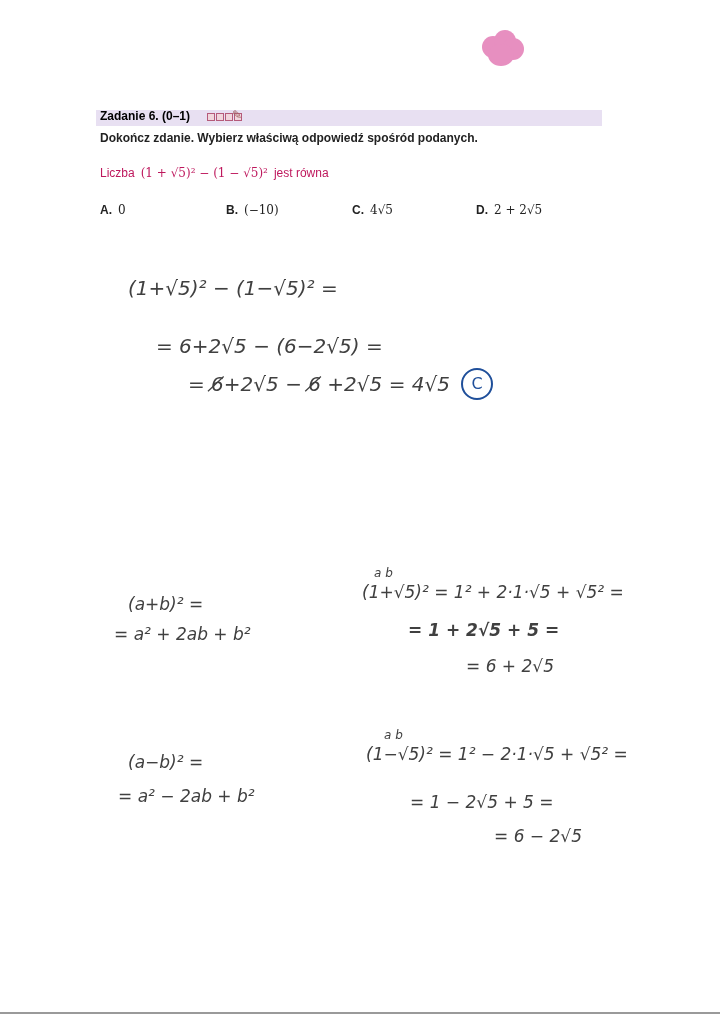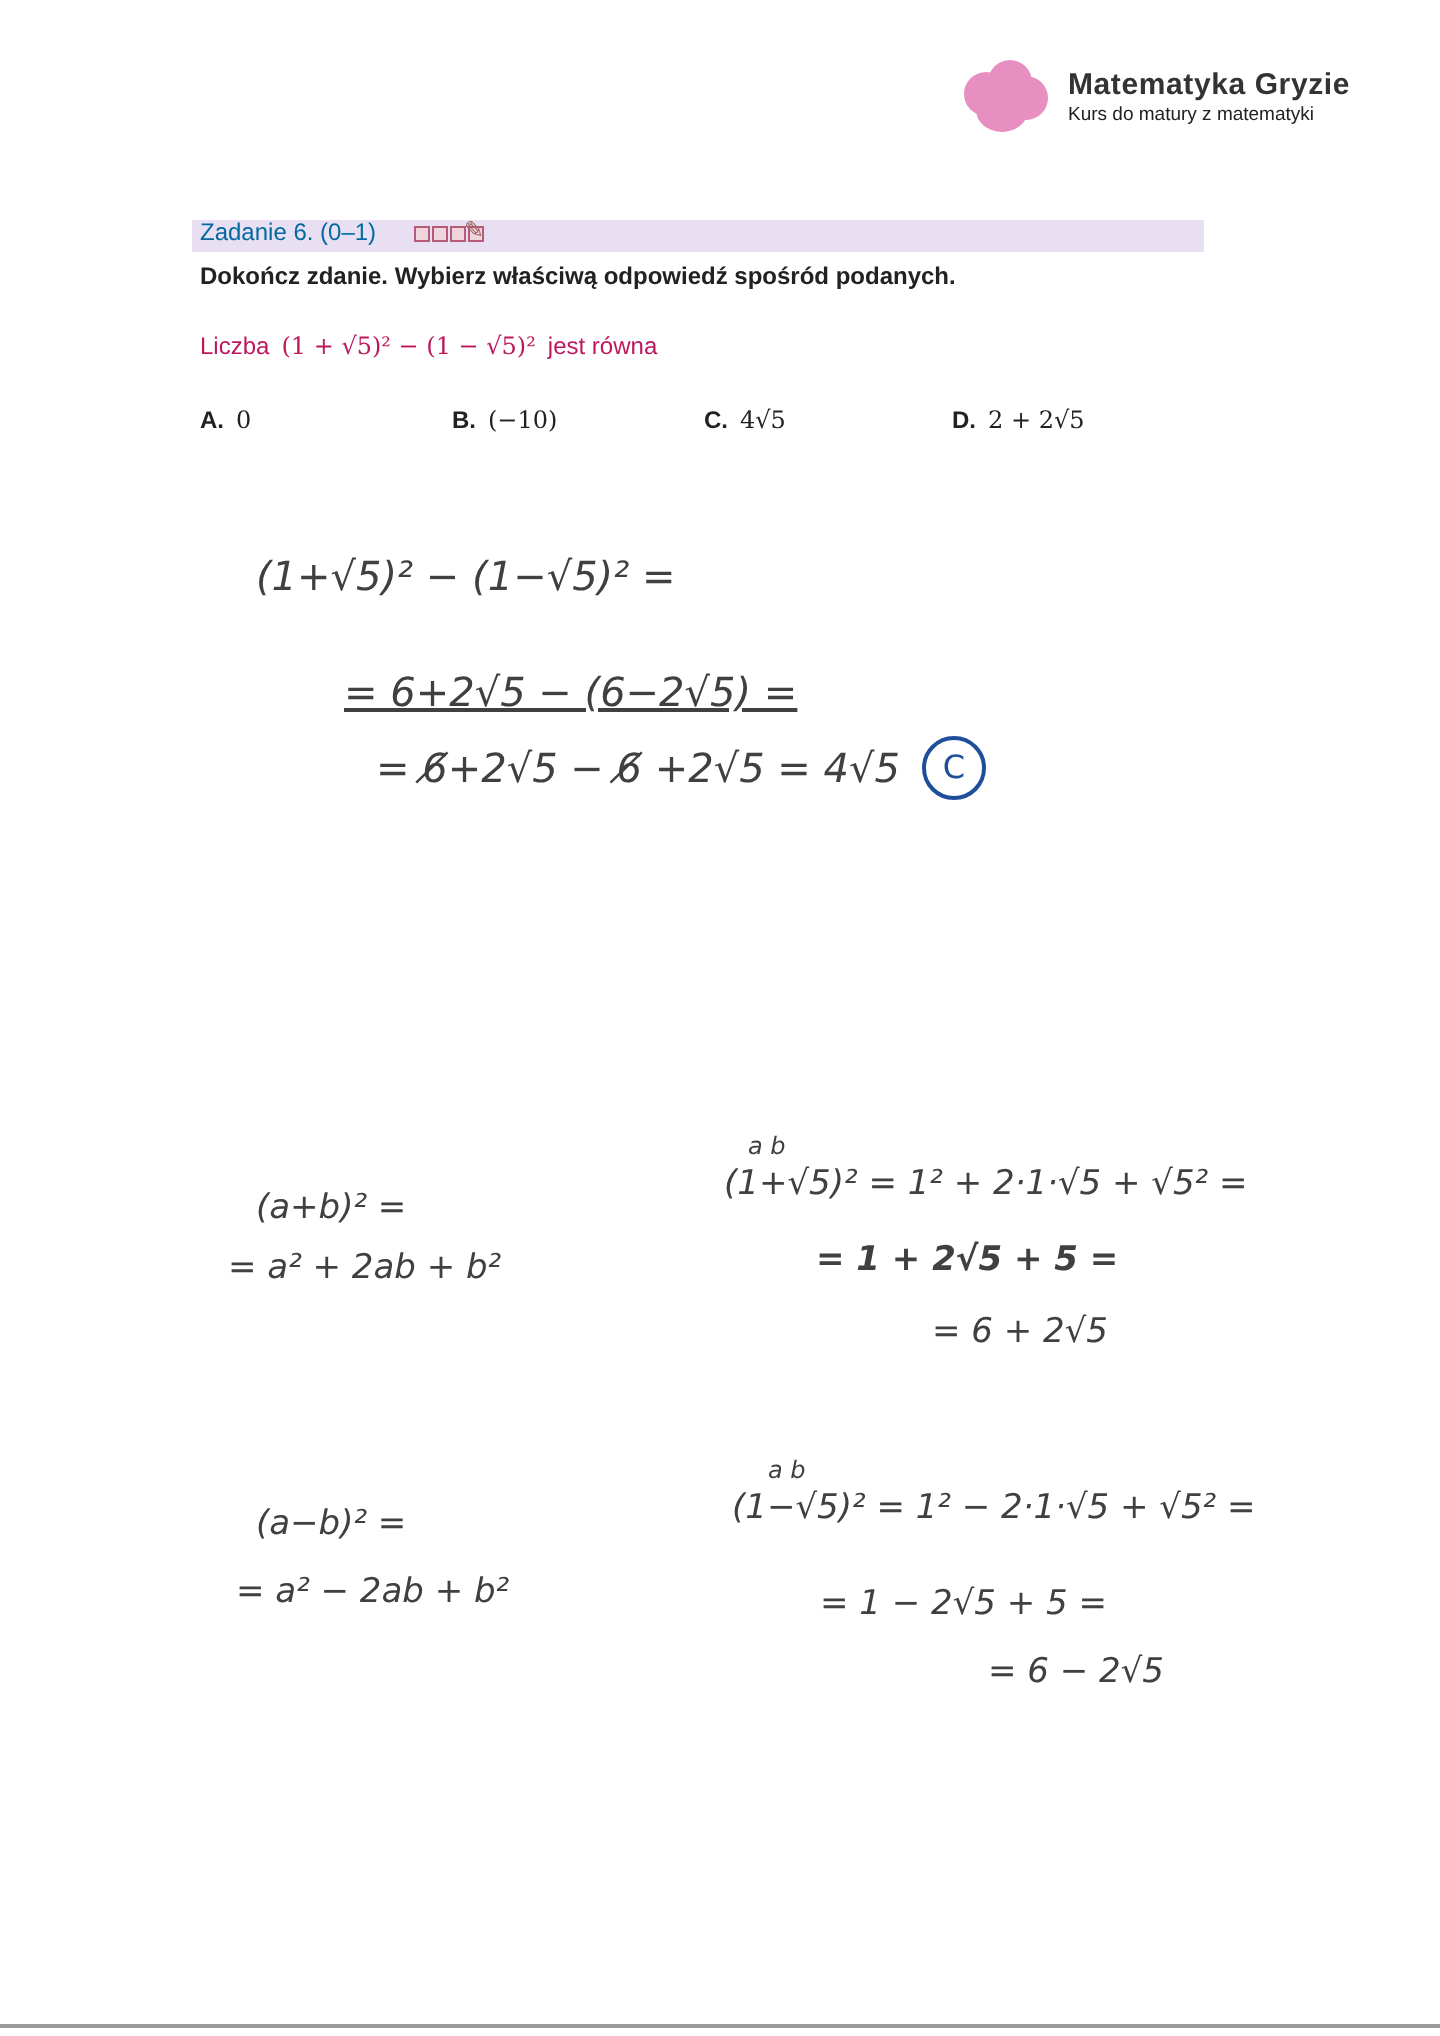--- a/index.html
+++ b/index.html
@@ -4,21 +4,21 @@
 <style>
   html, body { margin:0; padding:0; }
   body { width:720px; height:1018px; background:#fff; position:relative; overflow:hidden; font-family:"Liberation Sans", sans-serif; color:#222; }
   .logo { position:absolute; left:480px; top:28px; display:flex; align-items:center; }
   .brain { width:46px; height:40px; position:relative; }
   .brain span { position:absolute; background:#e78fc0; border-radius:50%; }
   .logo-text { margin-left:8px; }
   .logo-title { font-size:15px; color:#333; letter-spacing:0.3px; font-weight:bold; }
   .logo-sub { font-size:9.5px; color:#222; margin-top:1px; }
   .task-bar { position:absolute; left:96px; top:110px; width:506px; height:16px; background:#e8e0f2; }
-  .task-title { position:absolute; left:100px; top:109px; font-weight:normal; font-size:12px; color:#0369a1; }
+  .task-title { position:absolute; left:100px; top:109px; font-weight:bold; font-size:12px; color:#000000; }
   .grade-boxes { position:absolute; left:207px; top:113px; display:flex; gap:1px; }
   .grade-boxes i { display:block; width:6px; height:6px; border:1px solid #b55a7a; background:#f0d6dc; }
   .pencil { position:absolute; left:232px; top:108px; font-size:12px; color:#a06060; transform:rotate(0deg); }
   .instruction { position:absolute; left:100px; top:131px; font-size:12px; font-weight:bold; color:#222; }
   .question { position:absolute; left:100px; top:166px; font-size:12px; color:#be185d; display:flex; gap:6px; align-items:baseline; }
   .math { font-family:"DejaVu Serif", serif; font-size:12px;text-align:center; }
   .answers { position:absolute; left:100px; top:203px; width:460px; font-size:12px; }
   .ans { position:absolute; white-space:nowrap; }
   .ans b { margin-right:6px; }
   .hw { position:absolute; color:#404040; font-family:"DejaVu Sans", sans-serif; font-style:italic; white-space:nowrap; }
@@ -30,24 +30,20 @@
 </style>
 </head>
 <body>
 
 <div class="logo">
   <div class="brain">
     <span style="left:2px;top:8px;width:22px;height:22px;"></span>
     <span style="left:14px;top:2px;width:22px;height:22px;"></span>
     <span style="left:22px;top:10px;width:22px;height:22px;"></span>
     <span style="left:8px;top:16px;width:26px;height:22px;"></span>
-  </div>
-  <div class="logo-text">
-    <div class="logo-title">Matematyka Gryzie</div>
-    <div class="logo-sub">Kurs do matury z matematyki</div>
   </div>
 </div>
 
 <div class="task-bar"></div>
 <div class="task-title">Zadanie 6. (0–1)</div>
 <div class="grade-boxes">
     <i></i>
     <i></i>
     <i></i>
     <i></i>
@@ -62,21 +58,21 @@
 </div>
 
 <div class="answers">
   <div class="ans" style="left:0"><b>A.</b><span class="math">0</span></div>
   <div class="ans" style="left:126px"><b>B.</b><span class="math">(−10)</span></div>
   <div class="ans" style="left:252px"><b>C.</b><span class="math">4√5</span></div>
   <div class="ans" style="left:376px"><b>D.</b><span class="math">2 + 2√5</span></div>
 </div>
 
 <div class="hw hw-l" style="left:128px;top:276px;">(1+√5)² − (1−√5)² =</div>
-<div class="hw hw-l" style="left:172px;top:334px;text-decoration:underline;">= 6+2√5 − (6−2√5) =</div>
+<div class="hw hw-l" style="left:156px;top:334px;">= 6+2√5 − (6−2√5) =</div>
 <div class="hw hw-l" style="left:188px;top:372px;">= 6̸+2√5 − 6̸ +2√5 = 4√5</div>
 <div class="circle-c">C</div>
 
 <div class="hw hw-m" style="left:128px;top:594px;">(a+b)² =</div>
 <div class="hw hw-m" style="left:114px;top:624px;">= a² + 2ab + b²</div>
 
 <div class="hw hw-s" style="left:374px;top:566px;">a  b</div>
 <div class="hw hw-m" style="left:362px;top:582px;">(1+√5)² = 1² + 2·1·√5 + √5² =</div>
 <div class="hw hw-m" style="left:408px;top:620px;font-weight:bold;">= 1 + 2√5 + 5 =</div>
 <div class="hw hw-m" style="left:466px;top:656px;">= 6 + 2√5</div>

